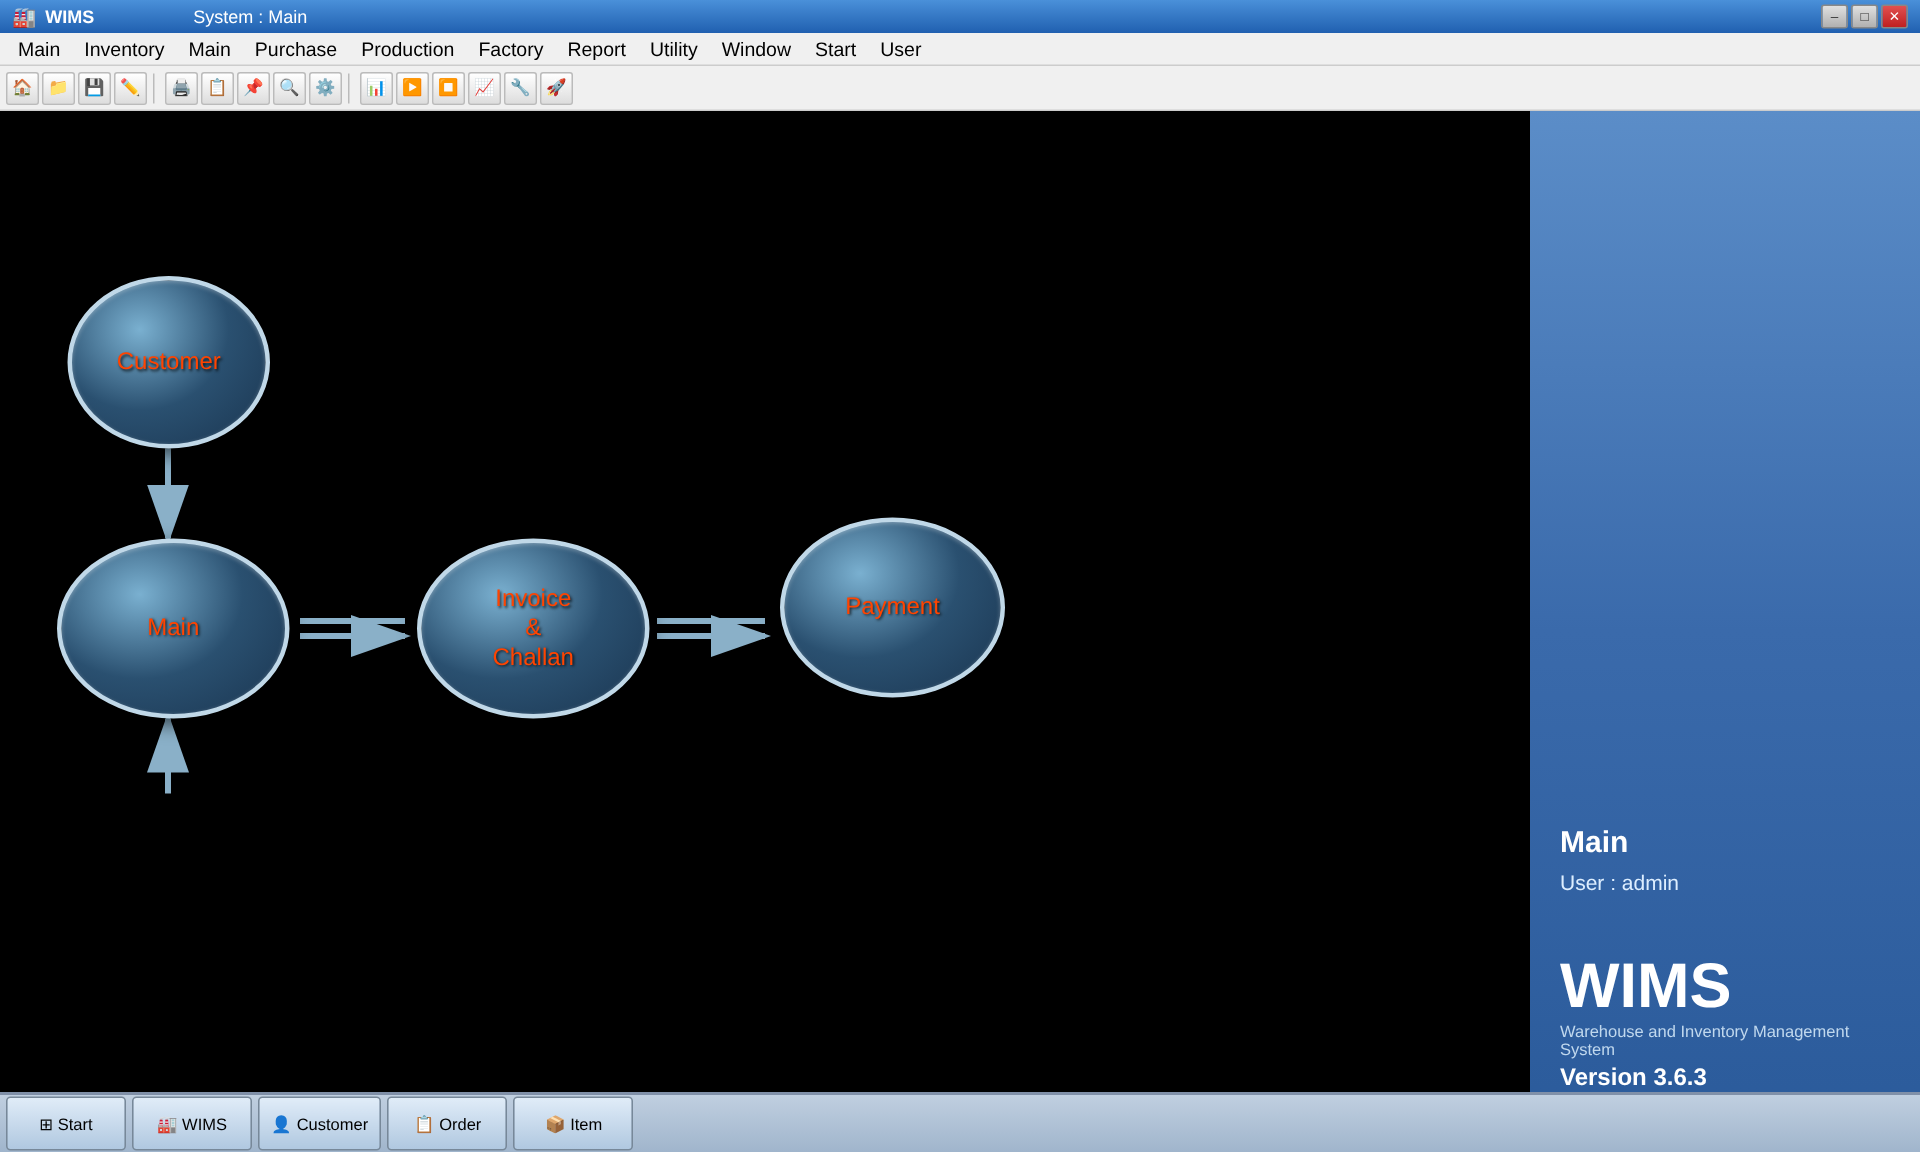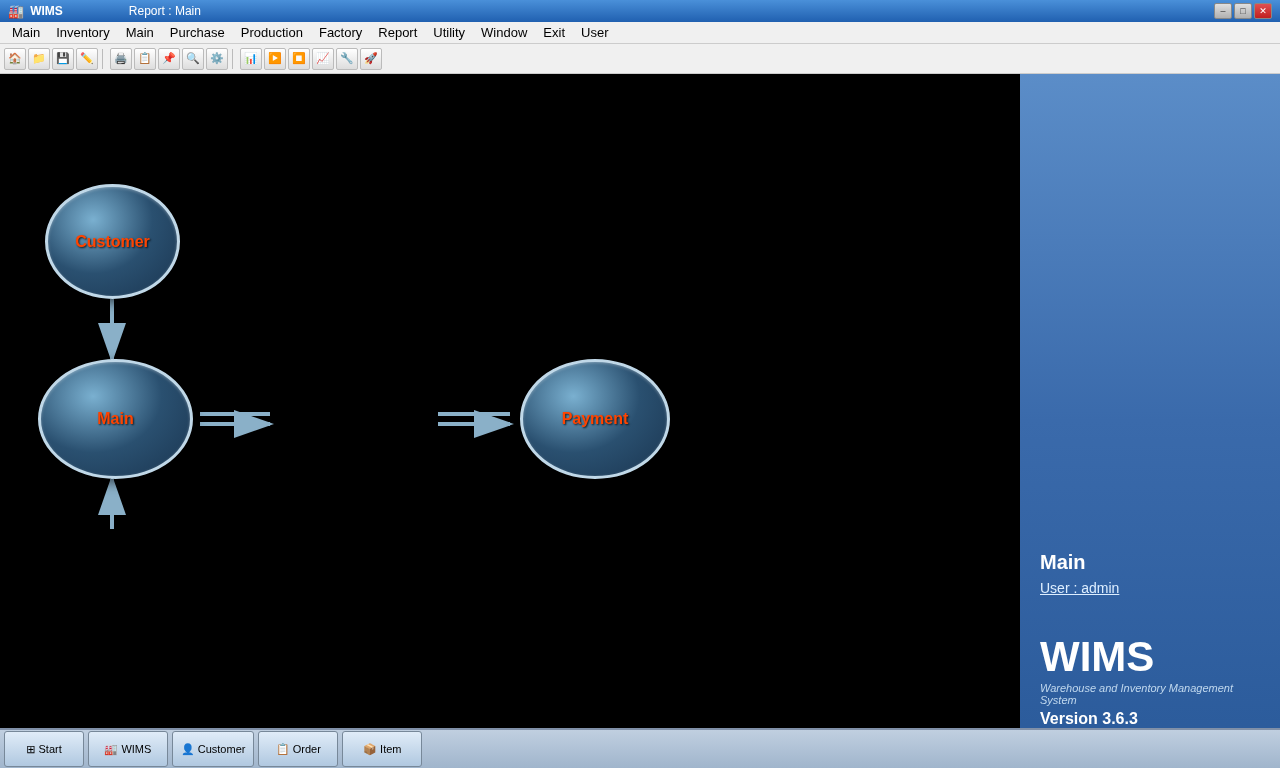--- a/index.html
+++ b/index.html
@@ -70,37 +70,37 @@
       border-radius: 50%;
       background: radial-gradient(ellipse at 35% 30%, #7ab0d0, #2a5070 50%, #1a3550);
       border: 3px solid #c0d8e8;
       display: flex; align-items: center; justify-content: center;
       text-align: center;
       cursor: pointer;
       box-shadow: 0 4px 12px rgba(0,0,0,0.6), inset 0 1px 3px rgba(255,255,255,0.3);
     }
     .node-label {
       color: #ff4400;
-      font-weight: bold;
+      font-weight: normal;
       font-size: 16px;
       text-shadow: 1px 1px 2px rgba(0,0,0,0.8);
       line-height: 1.2;
     }
 
     
     #flow-svg {
       position: absolute; top: 0; left: 0; width: 100%; height: 100%;
       pointer-events: none;
     }
 
     
     #sidebar-main-label { font-size: 20px; font-weight: bold; color: #fff; margin-bottom: 6px; }
-    #sidebar-user-label { font-size: 14px; color: #ddeeff; margin-bottom: 40px; text-decoration: underline; }
+    #sidebar-user-label { font-size: 14px; color: #ddeeff; margin-bottom: 40px; }
     #sidebar-wims { font-size: 42px; font-weight: bold; color: #fff; line-height: 1; margin-bottom: 4px; }
-    #sidebar-wims-full { font-size: 11px; color: #c0d8ee; margin-bottom: 4px; font-style: italic; }
+    #sidebar-wims-full { font-size: 11px; color: #c0d8ee; margin-bottom: 4px; }
     #sidebar-version { font-size: 16px; font-weight: bold; color: #fff; }
 
     
     #taskbar {
       width: 100%; height: 40px; background: linear-gradient(to bottom, #c0cfe0, #a0b5cc);
       border-top: 2px solid #8090a8;
       display: flex; align-items: center; padding: 0 4px; gap: 4px;
       position: absolute; bottom: 0;
     }
     .task-btn {
@@ -110,40 +110,40 @@
       font-size: 11px; cursor: pointer; display: flex; align-items: center; justify-content: center;
     }
   </style>
 </head>
 <body>
 
 <div id="title-bar">
   <div id="title-bar-left">
     <span style="font-size:13px;">🏭</span>
     <span style="font-weight:bold;">WIMS</span>
-    <span style="margin-left:60px;">Report : Main</span>
+    <span style="margin-left:60px;">System : Main</span>
   </div>
   <div id="title-bar-controls">
     <div class="title-btn">–</div>
     <div class="title-btn">□</div>
     <div class="title-btn close">✕</div>
   </div>
 </div>
 
 <div id="menu-bar">
   <div class="menu-item">Main</div>
   <div class="menu-item">Inventory</div>
   <div class="menu-item">Main</div>
   <div class="menu-item">Purchase</div>
   <div class="menu-item">Production</div>
   <div class="menu-item">Factory</div>
   <div class="menu-item">Report</div>
   <div class="menu-item">Utility</div>
   <div class="menu-item">Window</div>
-  <div class="menu-item">Exit</div>
+  <div class="menu-item">Start</div>
   <div class="menu-item">User</div>
 </div>
 
 <div id="toolbar">
   <div class="toolbar-btn">🏠</div>
   <div class="toolbar-btn">📁</div>
   <div class="toolbar-btn">💾</div>
   <div class="toolbar-btn">✏️</div>
   <div class="toolbar-separator"></div>
   <div class="toolbar-btn">🖨️</div>
@@ -186,22 +186,27 @@
     </svg>
 
     <div class="node" style="left:45px; top:110px; width:135px; height:115px;">
       <span class="node-label">Customer</span>
     </div>
 
     <div class="node" style="left:38px; top:285px; width:155px; height:120px;">
       <span class="node-label">Main</span>
     </div>
 
-
-    <div class="node" style="left:520px; top:285px; width:150px; height:120px;">
+    <div class="node" style="left:278px; top:285px; width:155px; height:120px;">
+      <span class="node-label" style="white-space:pre-line;">Invoice
+&amp;
+Challan</span>
+    </div>
+
+    <div class="node" style="left:520px; top:271px; width:150px; height:120px;">
       <span class="node-label">Payment</span>
     </div>
 
 
   </div>
 
   <div id="sidebar">
     <div style="flex:1;"></div>
     <div id="sidebar-main-label">Main</div>
     <div id="sidebar-user-label">User : admin</div>

